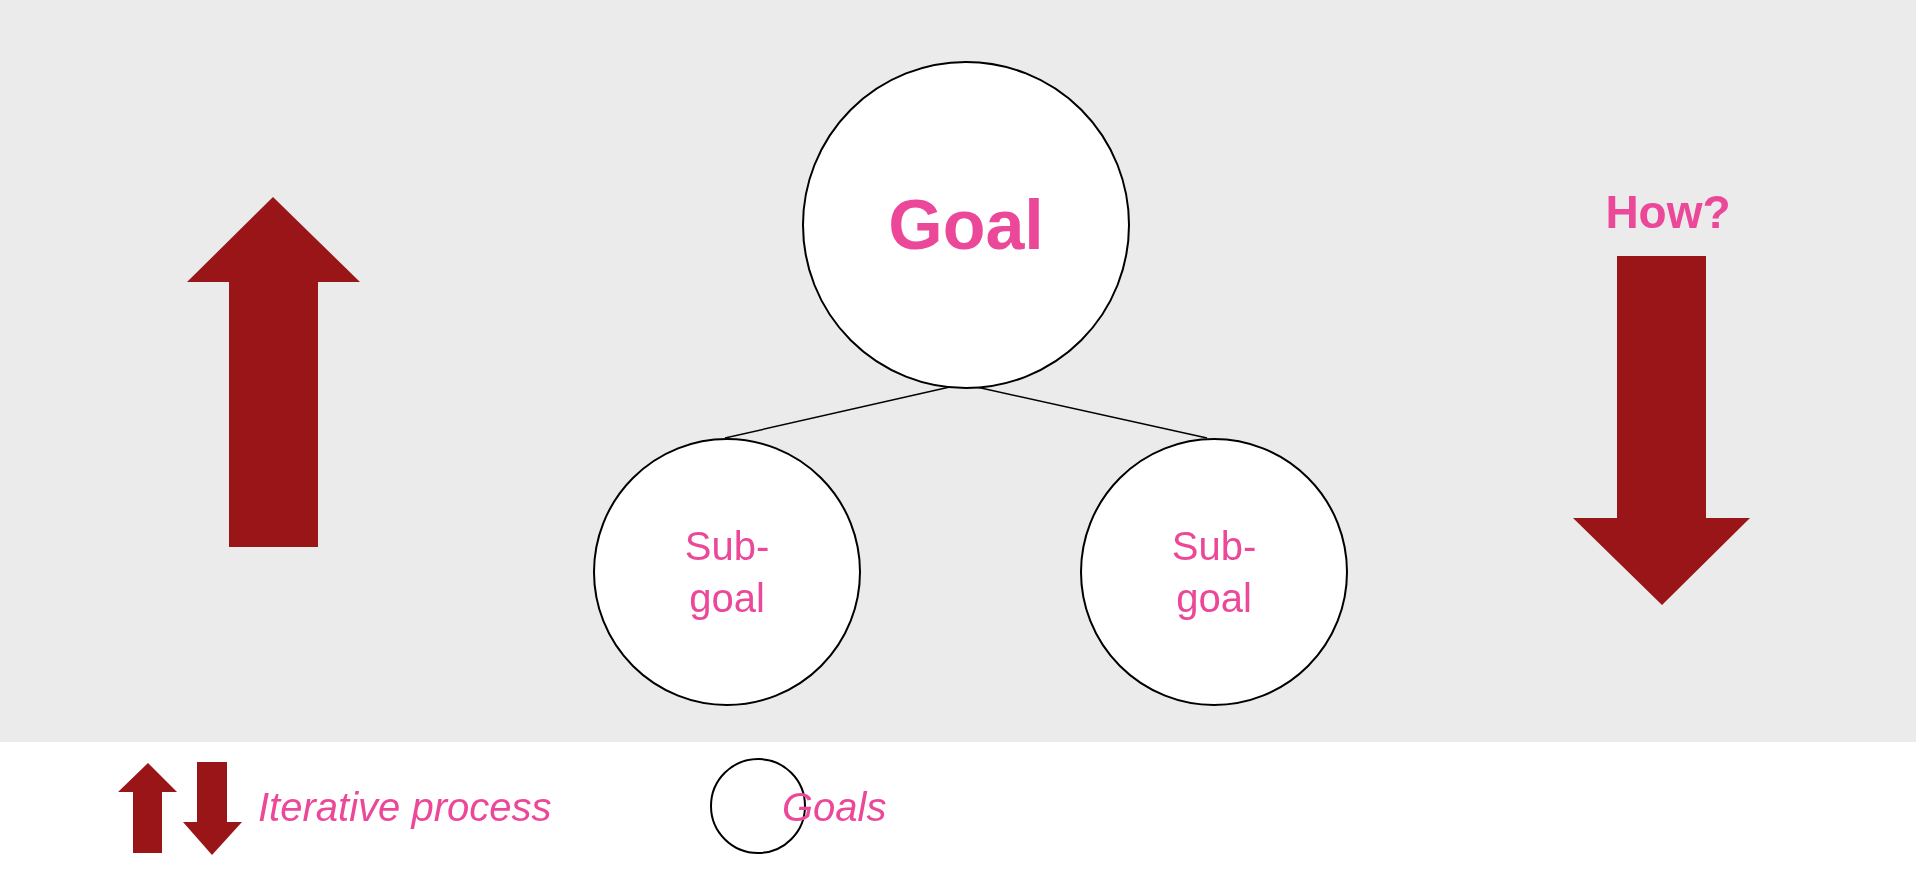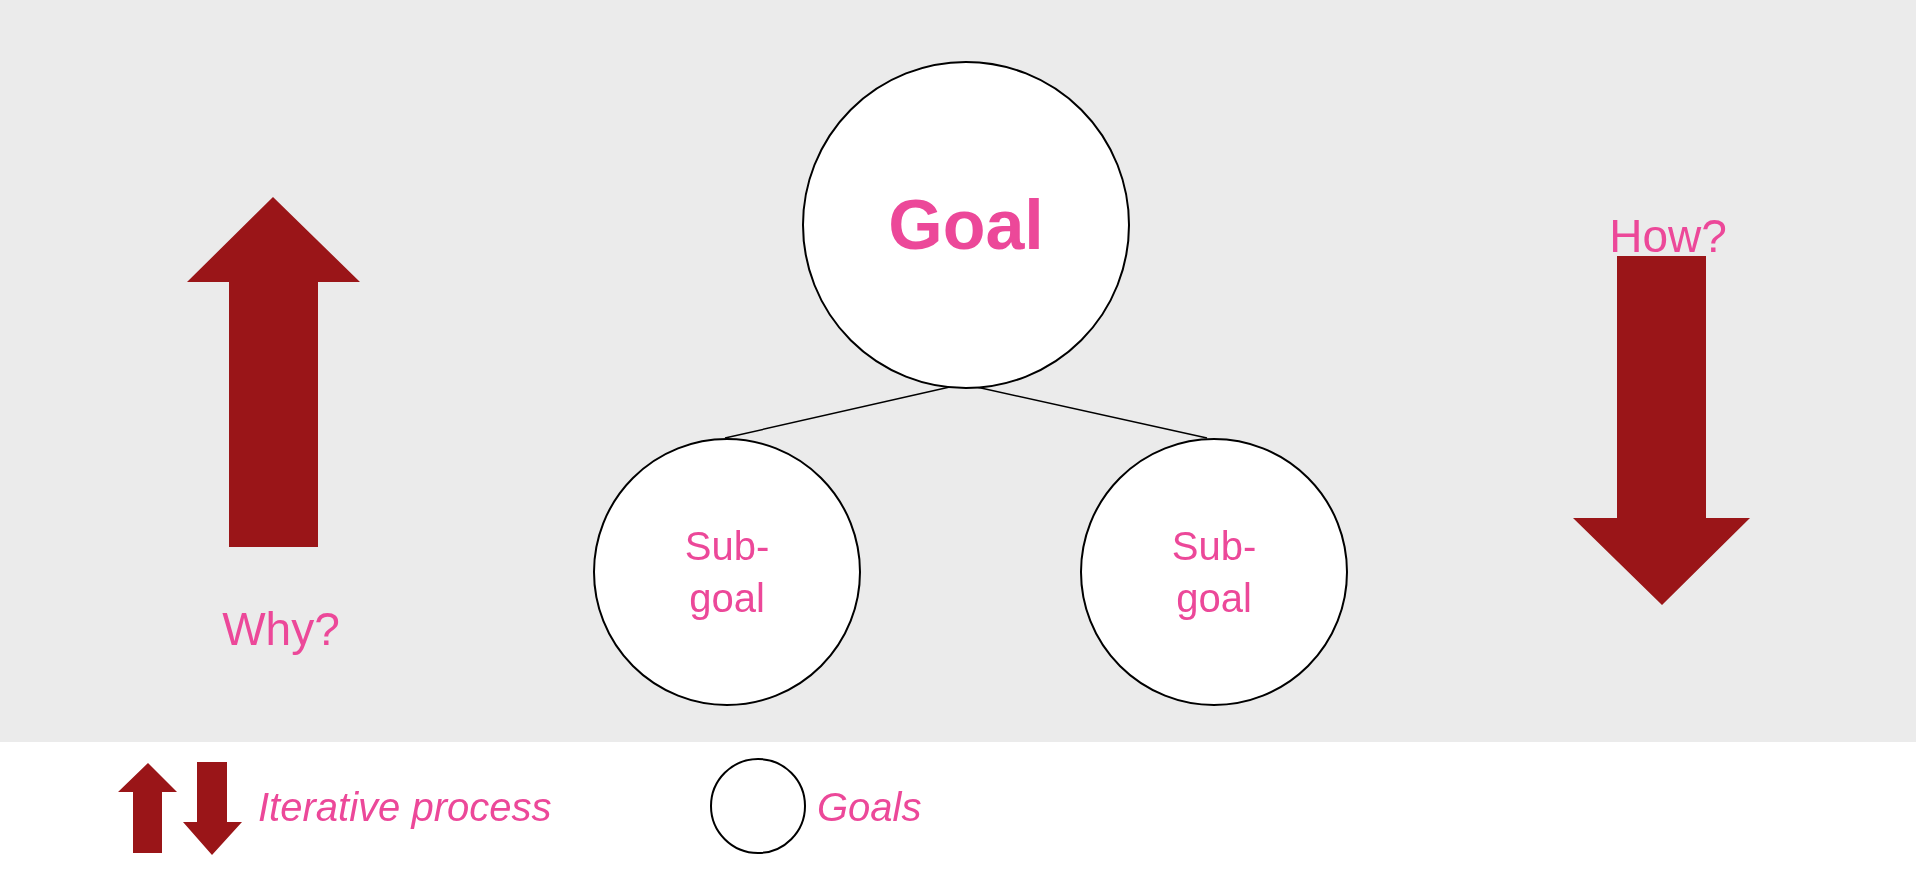--- a/index.html
+++ b/index.html
@@ -10,26 +10,26 @@
   .panel{position:absolute;left:0;top:0;width:1916px;height:742px;background:#ebebeb;}
   svg.overlay{position:absolute;left:0;top:0;width:1916px;height:871px;}
   .circle{
     position:absolute;background:#ffffff;border:2px solid #000;border-radius:50%;
     display:flex;align-items:center;justify-content:center;text-align:center;
   }
   .goal-circle{left:802px;top:61px;width:324px;height:324px;font-size:70px;font-weight:bold;}
   .sub-circle{width:264px;height:264px;font-size:40px;line-height:52px;font-weight:normal;}
   .sub-left{left:593px;top:438px;}
   .sub-right{left:1080px;top:438px;}
-  .qlabel{position:absolute;width:220px;text-align:center;font-weight:normal;font-size:46px;margin-top:24px;}
+  .qlabel{position:absolute;width:220px;text-align:center;font-weight:bold;font-size:46px;}
   .why-label{left:171px;top:578px;}
   .how-label{left:1558px;top:185px;}
   .legend-text{position:absolute;font-size:40px;line-height:46px;font-style:italic;}
   .legend-iterative{left:258px;top:784px;}
-  .legend-goals{left:817px;top:784px;}
+  .legend-goals{left:782px;top:784px;}
   .legend-circle{position:absolute;left:710px;top:758px;width:92px;height:92px;
     background:#ffffff;border:2px solid #000;border-radius:50%;}
 </style>
 </head>
 <body>
 
 <div class="stage">
 
   <div class="panel"></div>
 
@@ -57,20 +57,19 @@
     </span>
   </div>
 
   <div class="circle sub-circle sub-right">
     <span>
       <span>Sub-</span><br>
       <span>goal</span>
     </span>
   </div>
 
-  <div class="qlabel why-label">Why?</div>
   <div class="qlabel how-label">How?</div>
 
   <div class="legend-text legend-iterative">Iterative process</div>
   <div class="legend-circle"></div>
   <div class="legend-text legend-goals">Goals</div>
 
 </div>
 
 </body></html>

